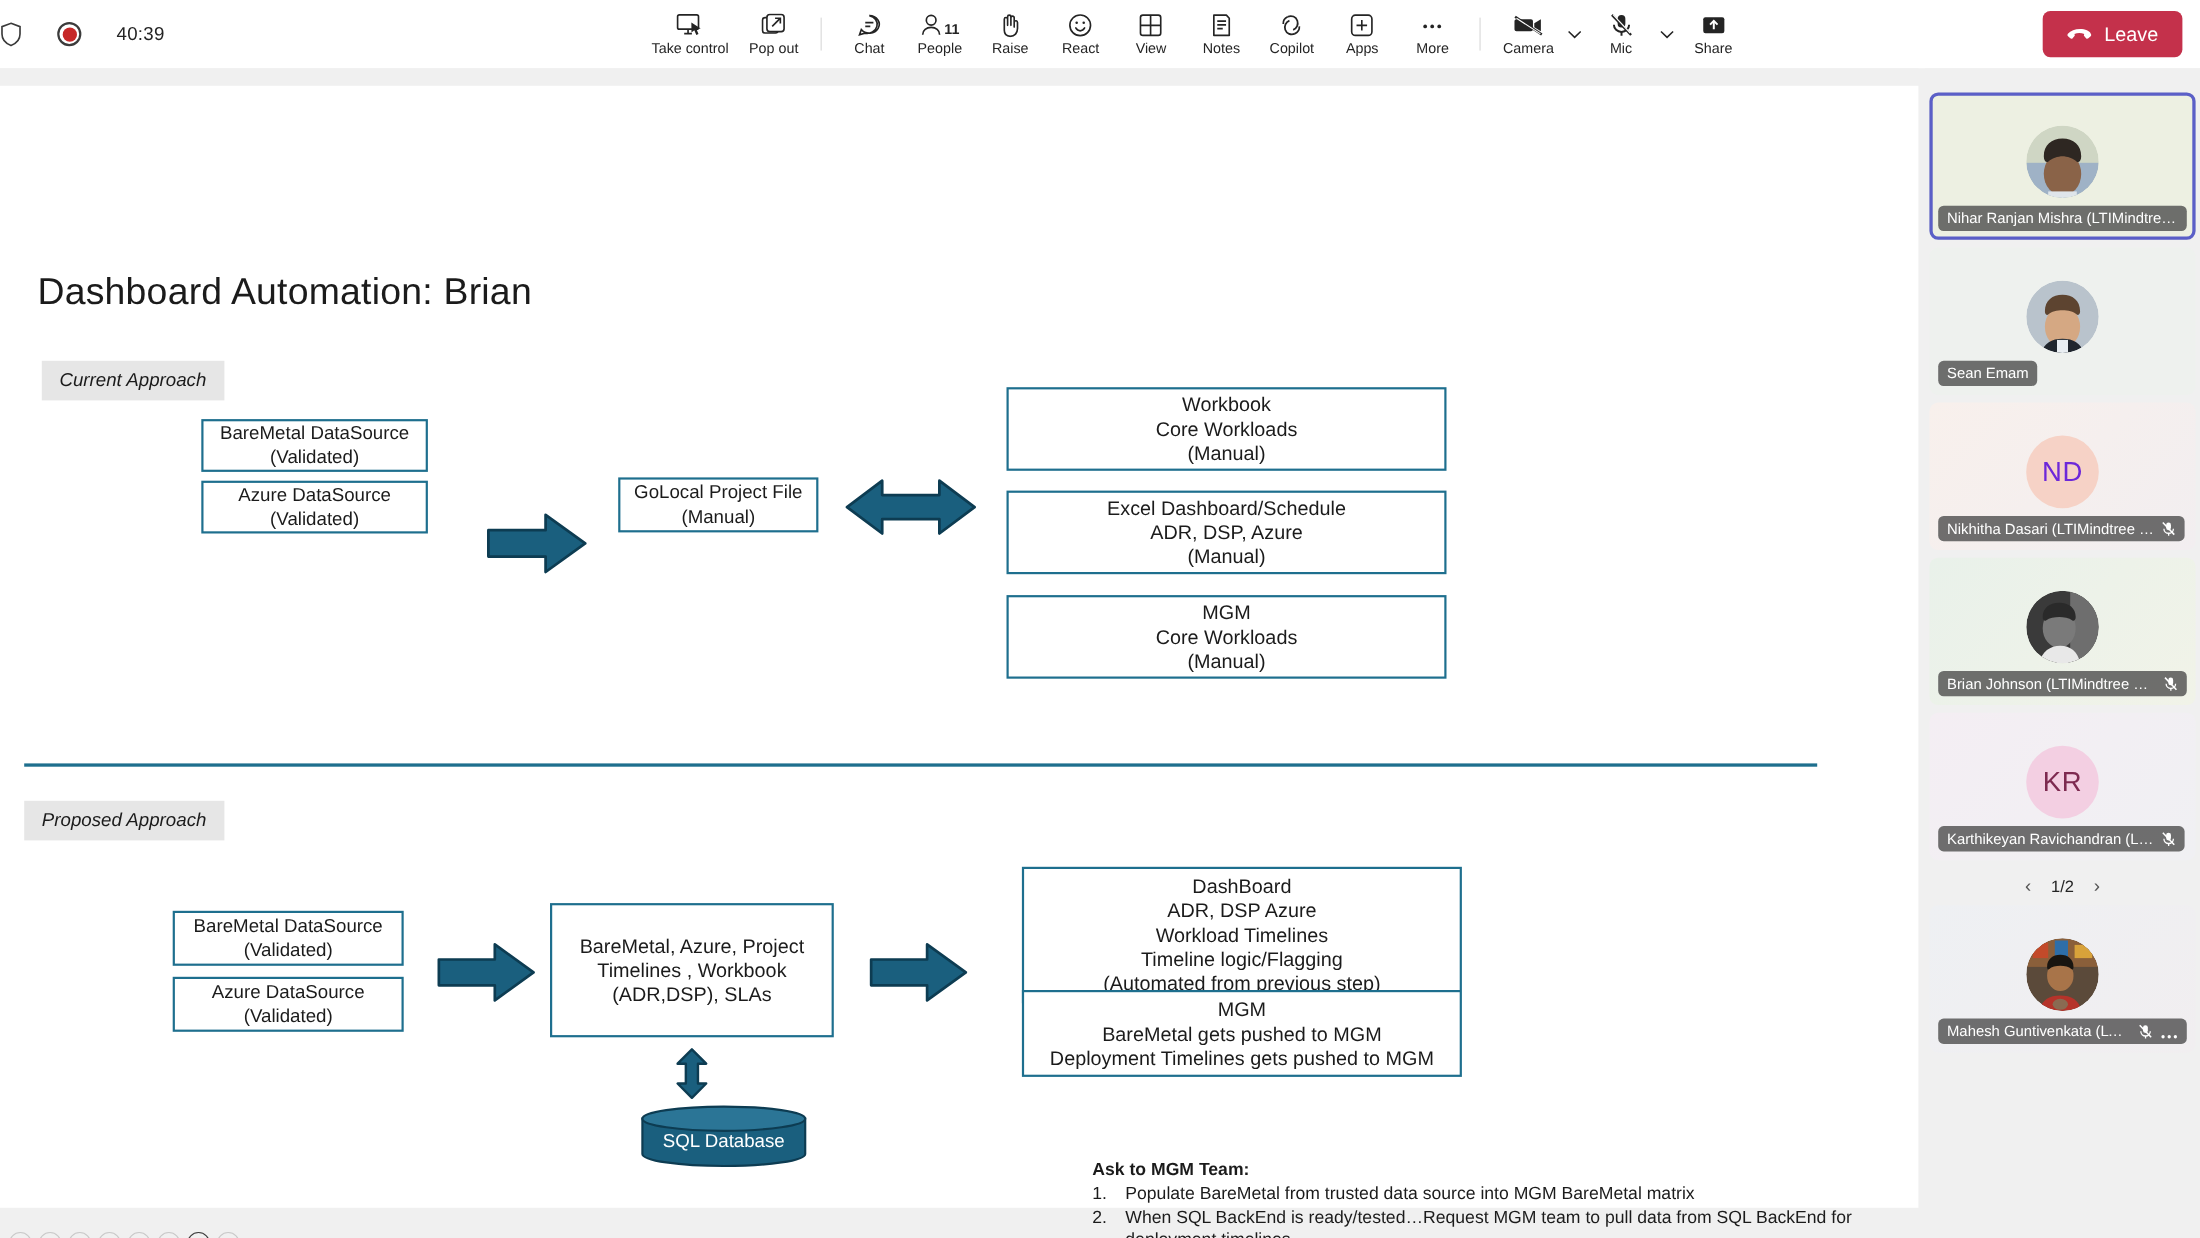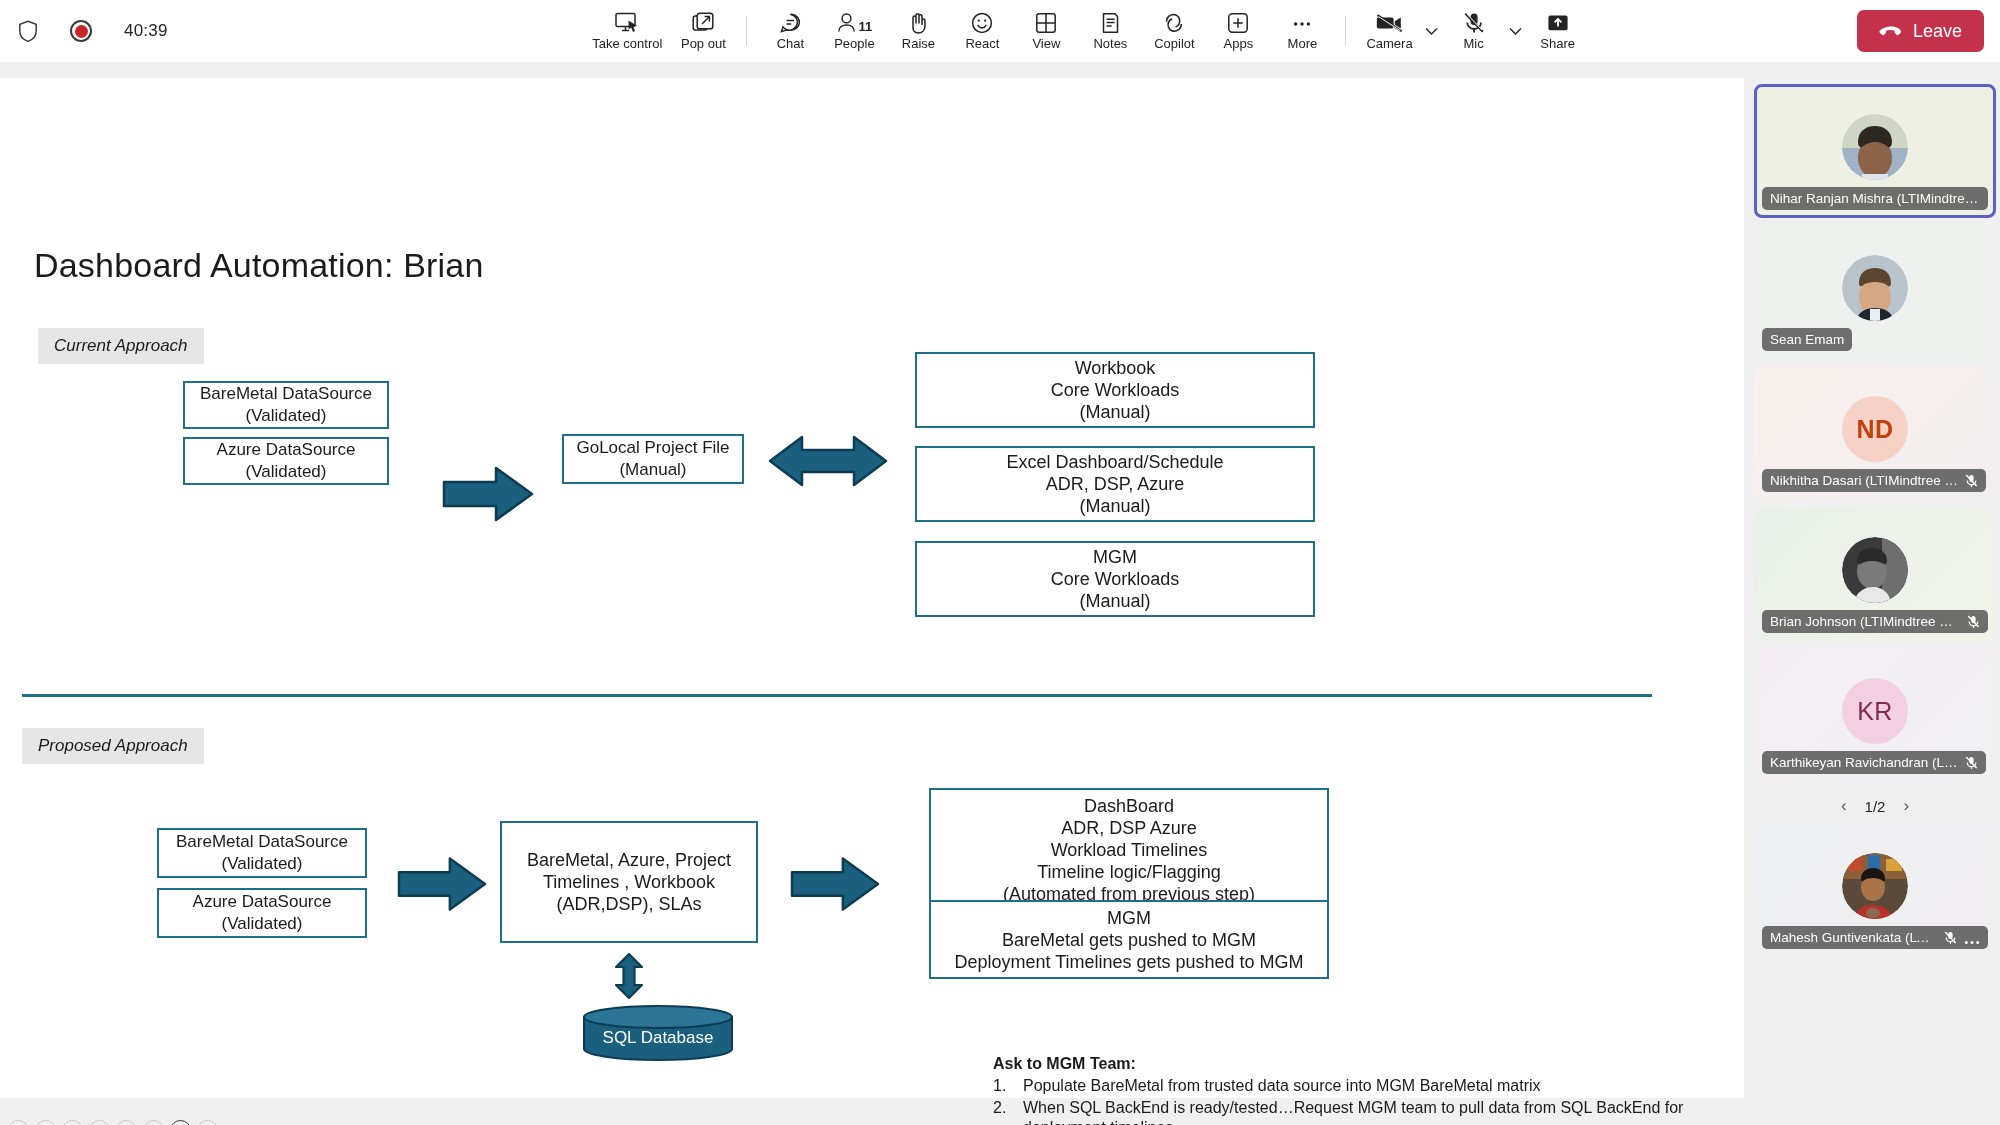--- a/index.html
+++ b/index.html
@@ -7,21 +7,21 @@
     width: 2000px; height: 1125px;
     background: #f0f0f0;
     font-family: "Liberation Sans", sans-serif;
     overflow: hidden;
   }
   
   .topbar {
     position: absolute; left: 0; top: 0; width: 2000px; height: 62px;
     background: #ffffff; display: flex; align-items: center;
   }
-  .tb-left { display: flex; align-items: center; gap: 32px; padding-left: 18px; width: 330px; }
+  .tb-left { display: flex; align-items: center; gap: 32px; width: 330px; }
   .shield { width: 20px; height: 23px; }
   .rec-dot { width: 22px; height: 22px; border-radius: 50%; border: 2px solid #3b3b3b; display:flex; align-items:center; justify-content:center;}
   .rec-dot i { display:block; width: 13px; height: 13px; border-radius: 50%; background: #c62828; }
   .timer { font-size: 17px; color: #242424; letter-spacing: .2px;}
   .tb-center { flex: 1; display: flex; align-items: center; justify-content: center; gap: 2px; }
   .tb-btn {
     min-width: 62px; height: 54px; display: flex; flex-direction: column;
     align-items: center; justify-content: center; gap: 3px; padding: 0 8px;
     border-radius: 6px; cursor: pointer;
   }
@@ -511,21 +511,21 @@
           </g>
         </svg>
     </span>
     <span class="tile-name">
       <span class="txt">Sean Emam</span>
     </span>
   </div>
 
 
   <div class="tile" style="background:linear-gradient(135deg,#f8f0ec,#f2eef0);">
-    <span class="initials" style="background:#f6d2c6;color:#c2410c;font-weight:bold;">ND</span>
+    <span class="initials" style="background:#f6d2c6;color:#6d28d9;">ND</span>
     <span class="tile-name">
       <span class="txt">Nikhitha Dasari (LTIMindtree …</span>
       <span>
         <svg width="13" height="14" viewBox="0 0 13 14">
             <rect x="4.2" y="1" width="4.4" height="7" rx="2.2" fill="#fff"></rect>
             <path d="M2.2 6.6c0 2.4 1.9 4.2 4.3 4.2s4.3-1.8 4.3-4.2" fill="none" stroke="#fff" stroke-width="1.2"></path>
             <path d="M6.5 10.8v2.2" stroke="#fff" stroke-width="1.2"></path>
             <path d="M1.2 1 11.6 12" stroke="#fff" stroke-width="1.4"></path>
           </svg>
       </span>

